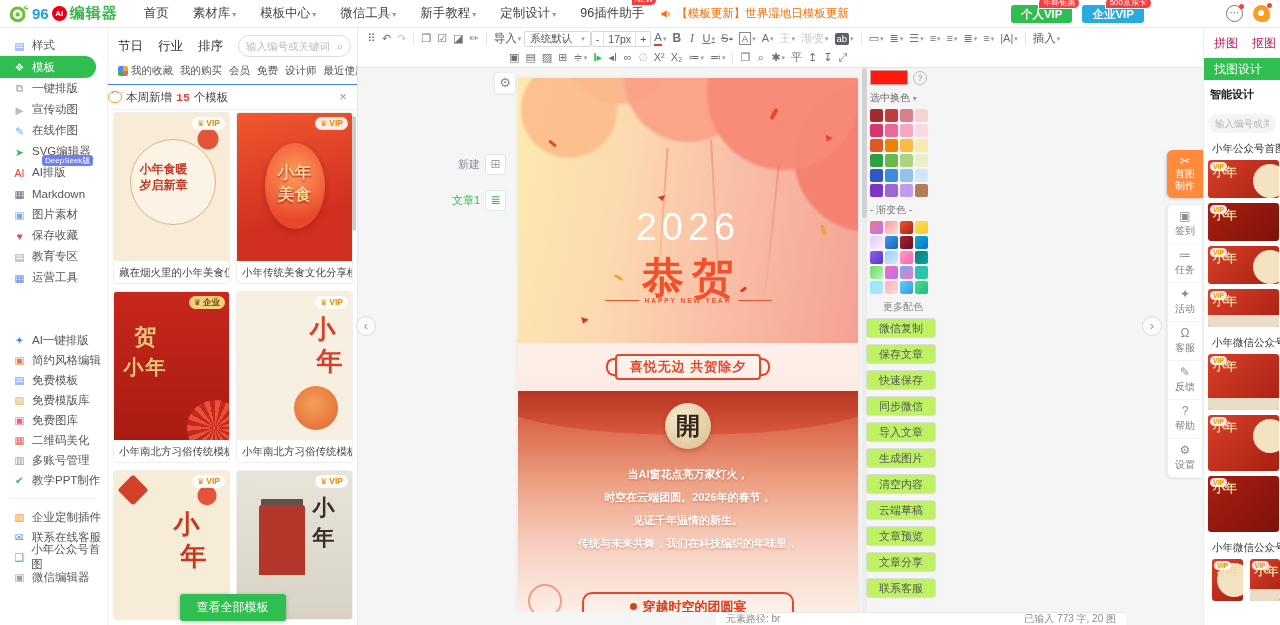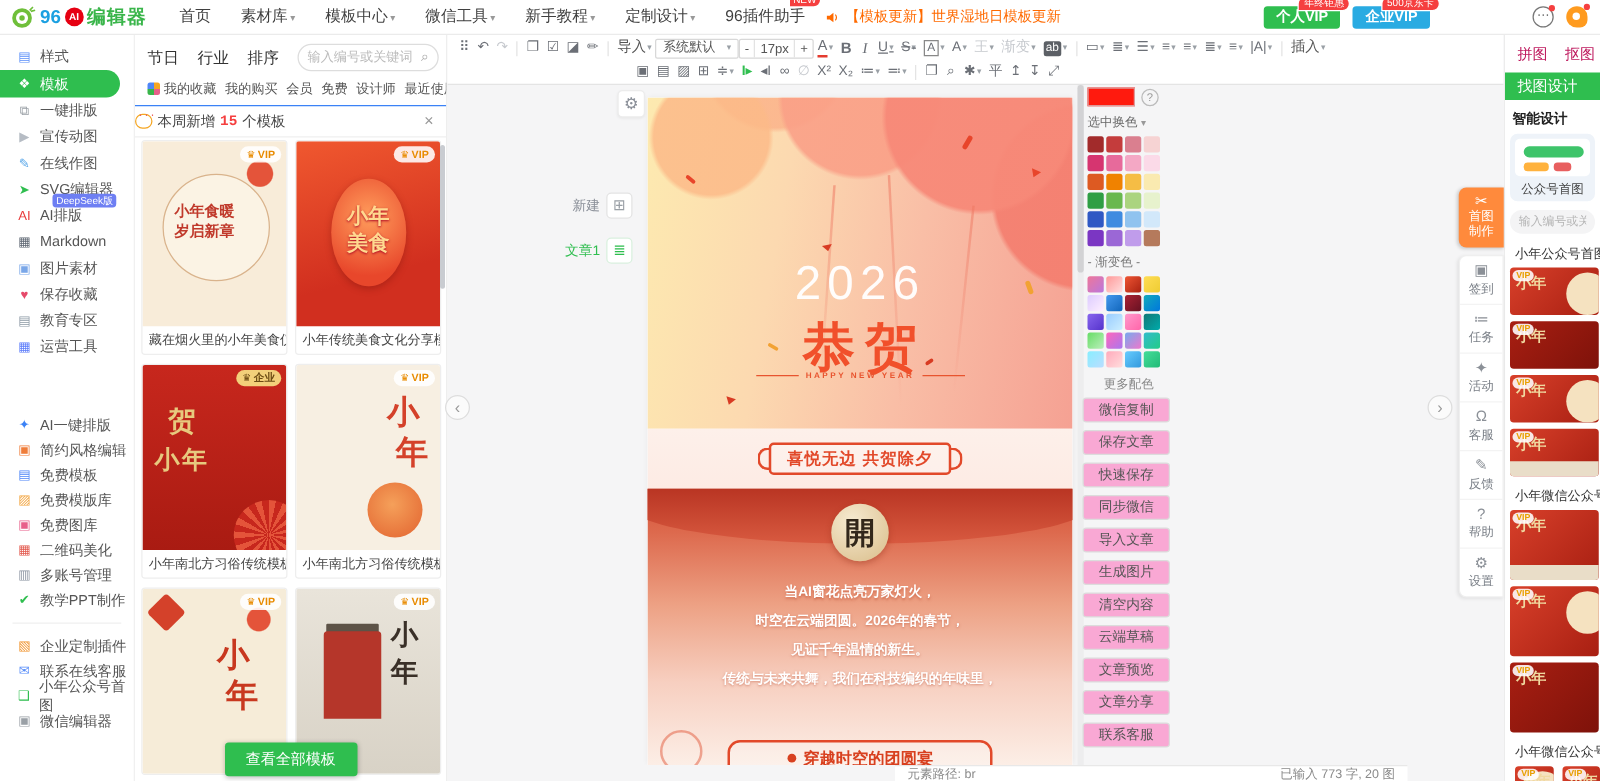--- a/index.html
+++ b/index.html
@@ -169,21 +169,21 @@
   .cp-help { width:14px; height:14px; border:1px solid #bbb; border-radius:50%; color:#999; font-size:9px; text-align:center; line-height:12px; cursor:pointer; }
   .cp-label { font-size:10px; color:#666; margin:6px 0 4px; cursor:pointer; }
   .cp-label .caret { color:#999; font-size:8px; }
   .cp-grid { display:grid; grid-template-columns:repeat(4,13px); gap:2px; }
   .sw { width:13px; height:13px; border-radius:2px; cursor:pointer; }
   .cp-glabel { text-align:left; font-size:10px; color:#777; margin:6px 0 4px; cursor:pointer; }
   .cp-more { text-align:center; font-size:10px; color:#888; margin-top:6px; cursor:pointer; }
 
   
   .acts { position:absolute; left:508px; top:250px; width:70px; display:flex; flex-direction:column; gap:6px; }
-  .act-btn { height:20px; line-height:18px; background:#f9a8d4; border:1px solid #dcdcdc; border-radius:3px; font-size:11px; color:#555; text-align:center; cursor:pointer; }
+  .act-btn { height:20px; line-height:18px; background:#bef264; border:1px solid #dcdcdc; border-radius:3px; font-size:11px; color:#555; text-align:center; cursor:pointer; }
 
   .statusbar { position:absolute; left:358px; right:77px; bottom:0; height:13px; background:#fff; border-top:1px solid #e8e8e8; display:flex; align-items:center; justify-content:space-between; padding:0 10px; font-size:10px; color:#8a8a8a; z-index:30; }
 
   .nav-arrow { position:absolute; width:20px; height:20px; border-radius:50%; background:#fbfbfb; border:1px solid #ddd; color:#999; text-align:center; line-height:17px; font-size:13px; cursor:pointer; z-index:25; }
   .arrow-left { left:356px; top:316px; }
   .arrow-right { left:1142px; top:316px; }
 
   
   .rail { position:absolute; right:77px; top:150px; width:36px; z-index:20; }
   .rail-primary { background:#ff8a3c; color:#fff; border-radius:6px 0 0 6px; padding:5px 0 6px; text-align:center; font-size:10px; line-height:12px; box-shadow:-1px 1px 3px rgba(0,0,0,.18); cursor:pointer; }
@@ -812,28 +812,20 @@
       </div>
   </aside>
 
   <aside class="rpanel">
     <div class="rp-tabs" id="rp-tabs">
         <span class="rp-tab">拼图</span>
         <span class="rp-tab">抠图</span>
       </div>
     <div class="rp-find">找图设计</div>
     <div class="rp-smart">智能设计</div>
-    <div class="rp-card">
-      <div class="rp-card-art">
-        <span class="pill"></span>
-        <span class="chip"></span>
-        <span class="chip2"></span>
-      </div>
-      <div class="rp-card-label">公众号首图</div>
-    </div>
     <div class="rp-search">
       <input placeholder="输入编号或关键词" style="">
     </div>
     <div id="rp-secs">
         <div class="rp-sec">小年公众号首图</div>
         <div class="rp-thumb v-moon">
           <span class="rp-vip">VIP</span>
           <span class="moon"></span>
           <span class="tx">小年</span>
         </div>

